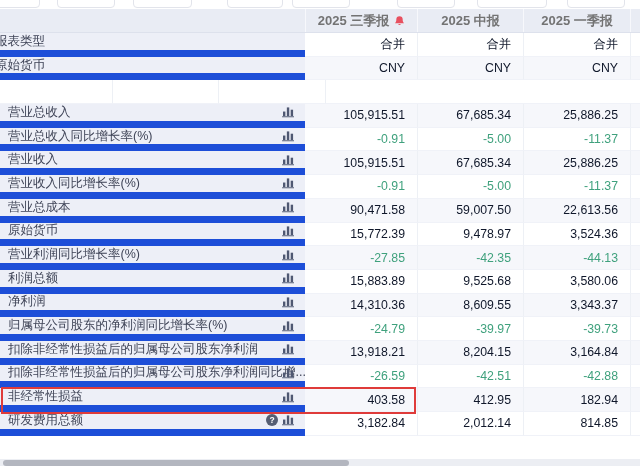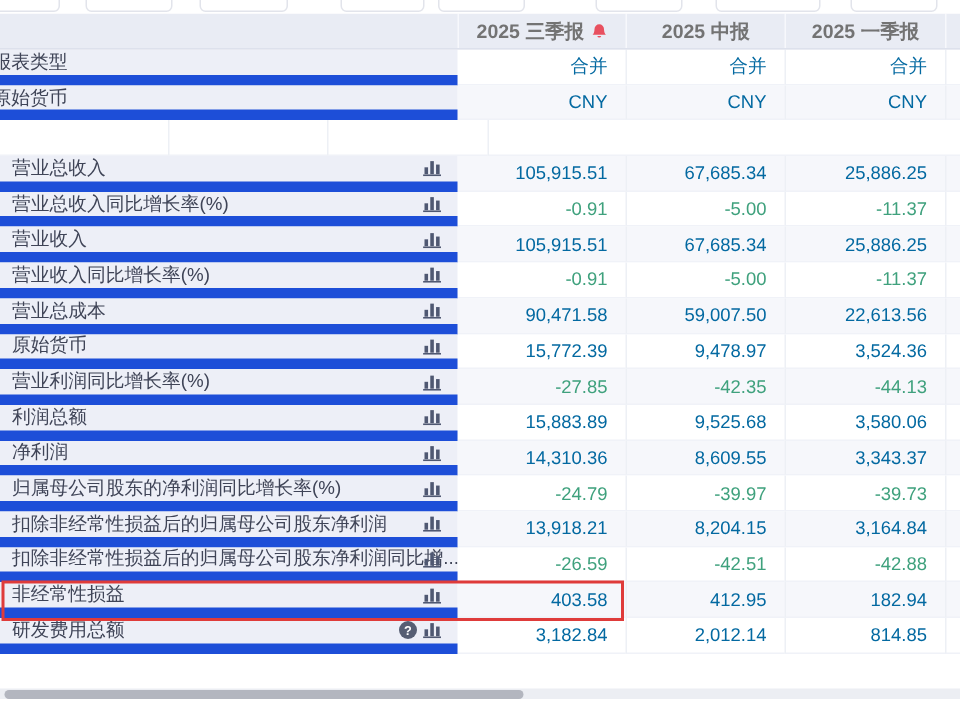--- a/index.html
+++ b/index.html
@@ -25,21 +25,21 @@
   .lcell{position:relative;width:305px;background:var(--label-bg,#edeff7);display:flex;align-items:center;
          border-bottom:7px solid #1d4ed8;box-sizing:border-box;overflow:hidden;white-space:nowrap;}
   .lab{font-size:12.5px;color:#3f4457;}
   .lab.flush{margin-left:-5px;}
   .lab.indent{margin-left:8px;}
   .lab.section{font-weight:bold;color:#2e3340;}
   .chart-ic{position:absolute;right:10px;top:50%;transform:translateY(-50%);width:13px;height:11px;cursor:pointer;}
   .help-ic{position:absolute;right:27px;top:50%;transform:translateY(-50%);width:12px;height:12px;border-radius:50%;
            background:#565e73;color:#fff;font-size:8.5px;font-weight:bold;line-height:12px;text-align:center;cursor:pointer;}
   .vcell{background:#fff;border-left:1px solid #edf0f5;border-bottom:1px solid #f0f2f8;box-sizing:border-box;
-         display:flex;align-items:center;justify-content:flex-end;padding-right:12px;font-size:12.3px;color:#0369a1;}
+         display:flex;align-items:center;justify-content:flex-end;padding-right:12px;font-size:12.3px;color:#0f172a;}
   .vcell.c0{width:112px;border-left:none;}
   .vcell.c1{width:106px;}
   .vcell.c2{width:107px;}
   .sliver{flex:1;background:#fff;border-left:1px solid #edf0f5;border-bottom:1px solid #f0f2f8;box-sizing:border-box;}
   .row:nth-child(even) .vcell, .row:nth-child(even) .sliver{background:#f6f7fb;}
   .neg{color:var(--neg,#3fa17d);}
   
   .red-box{position:absolute;left:1px;top:387px;width:415px;height:27px;border:2px solid var(--hl,#df3b3a);
            box-sizing:border-box;z-index:4;pointer-events:none;}
   

